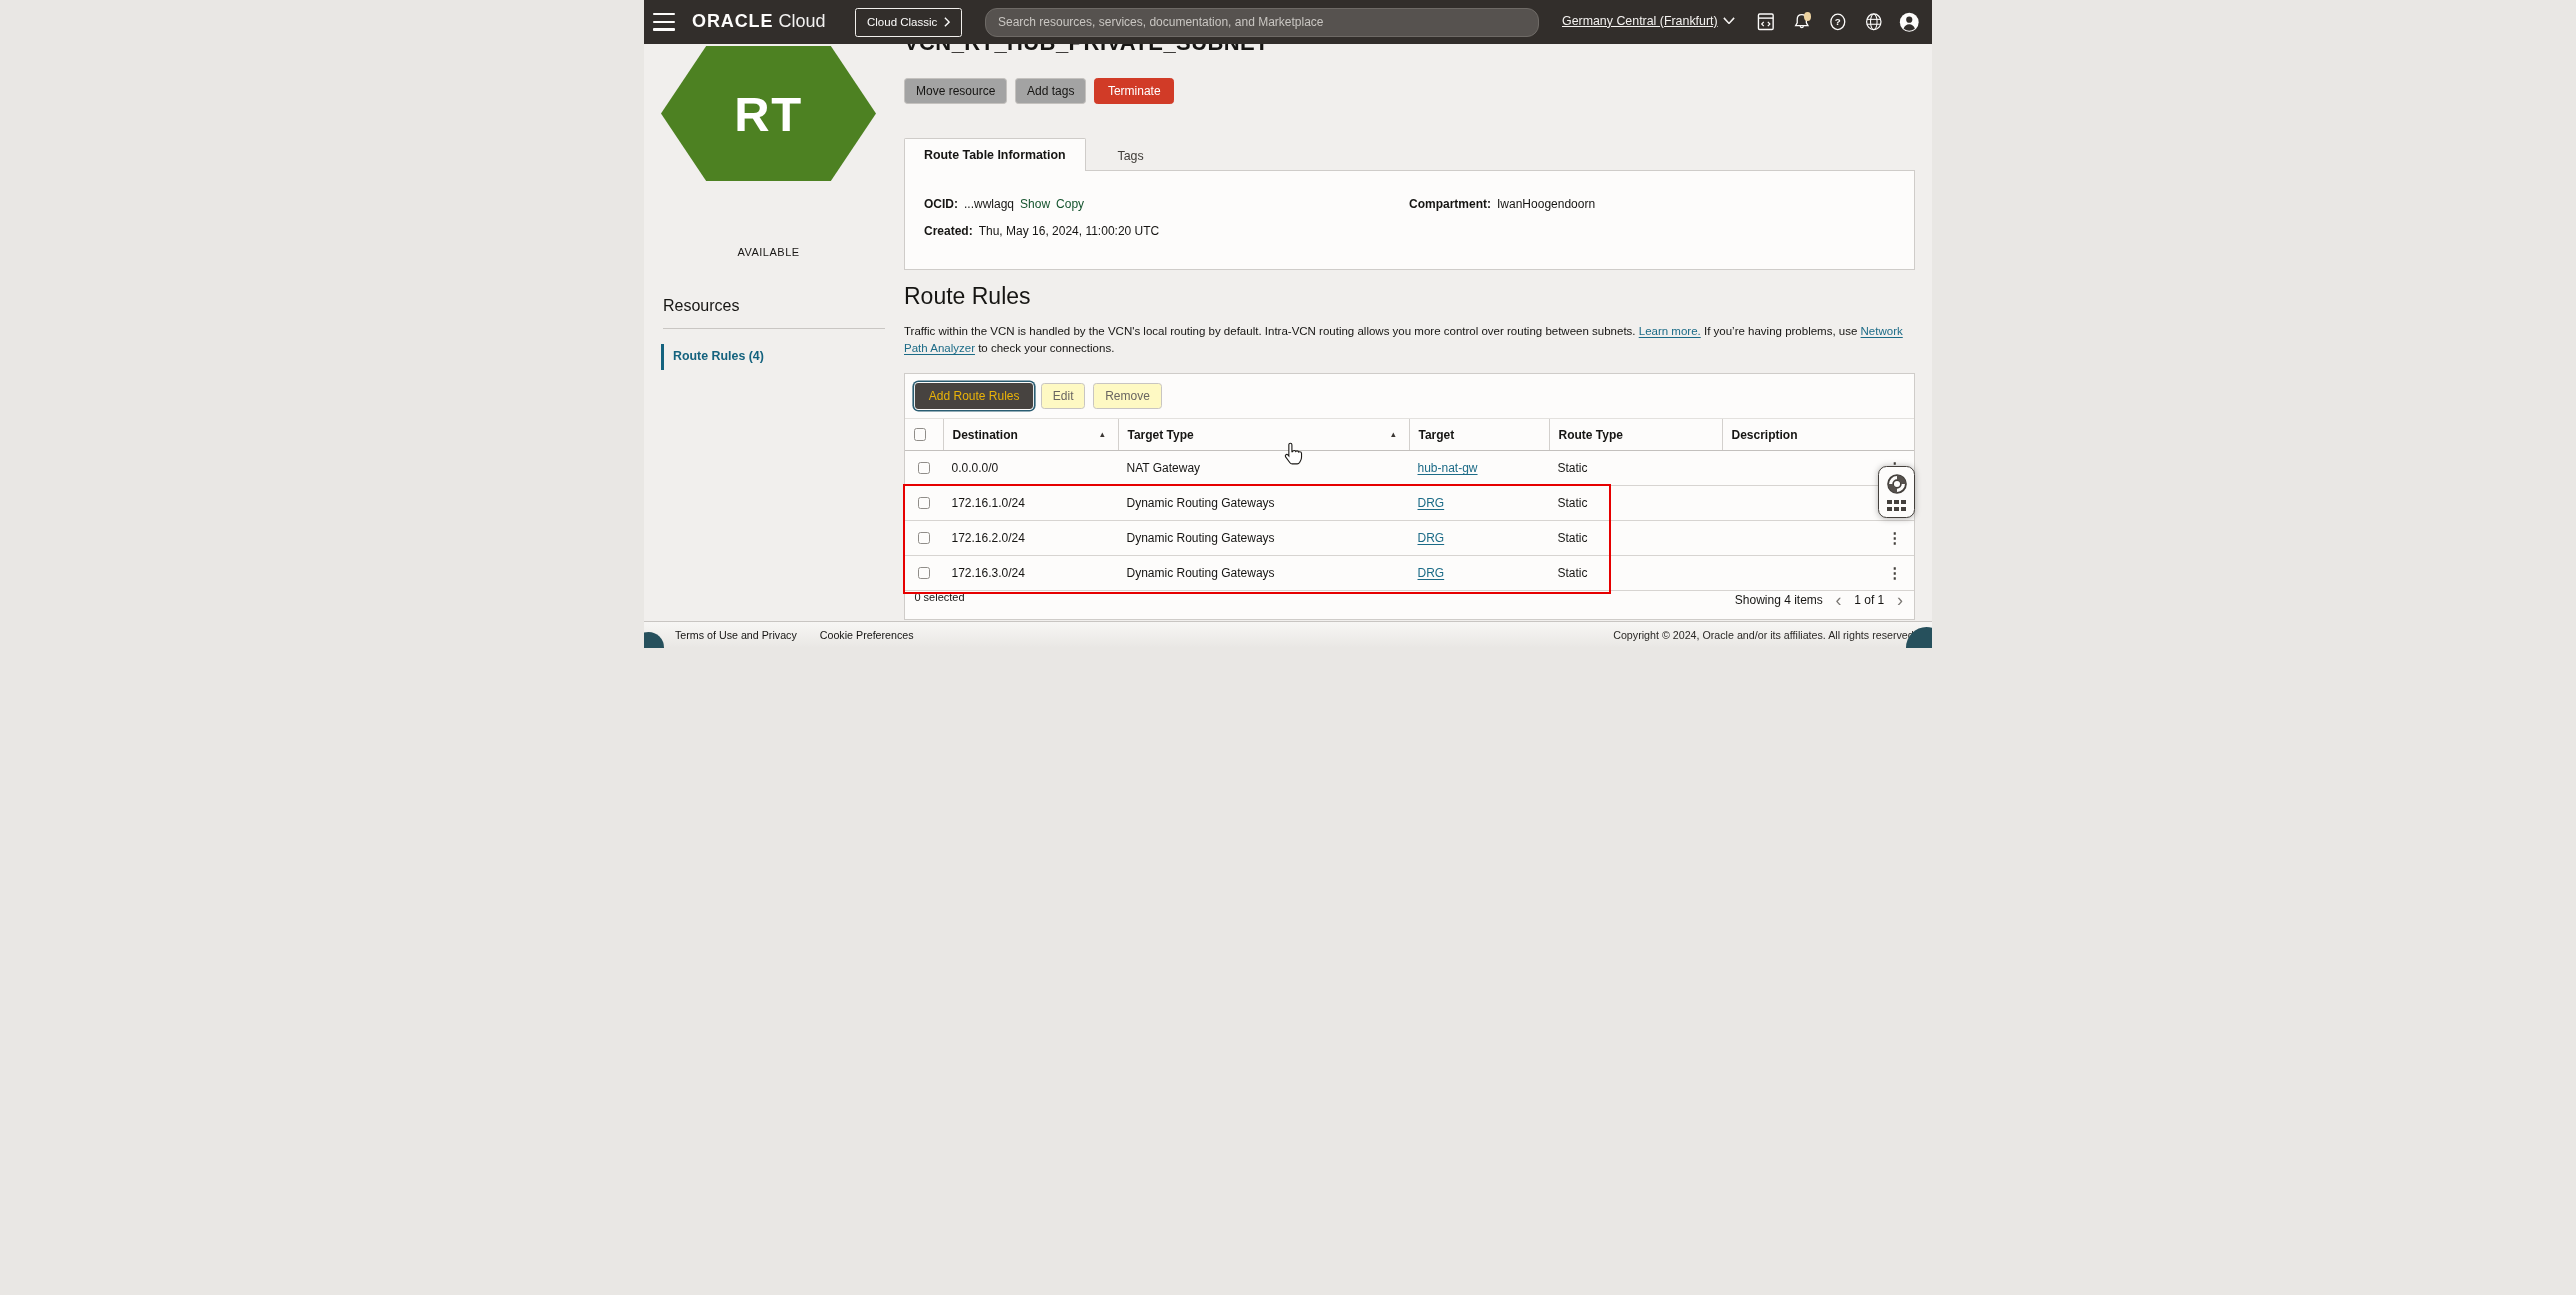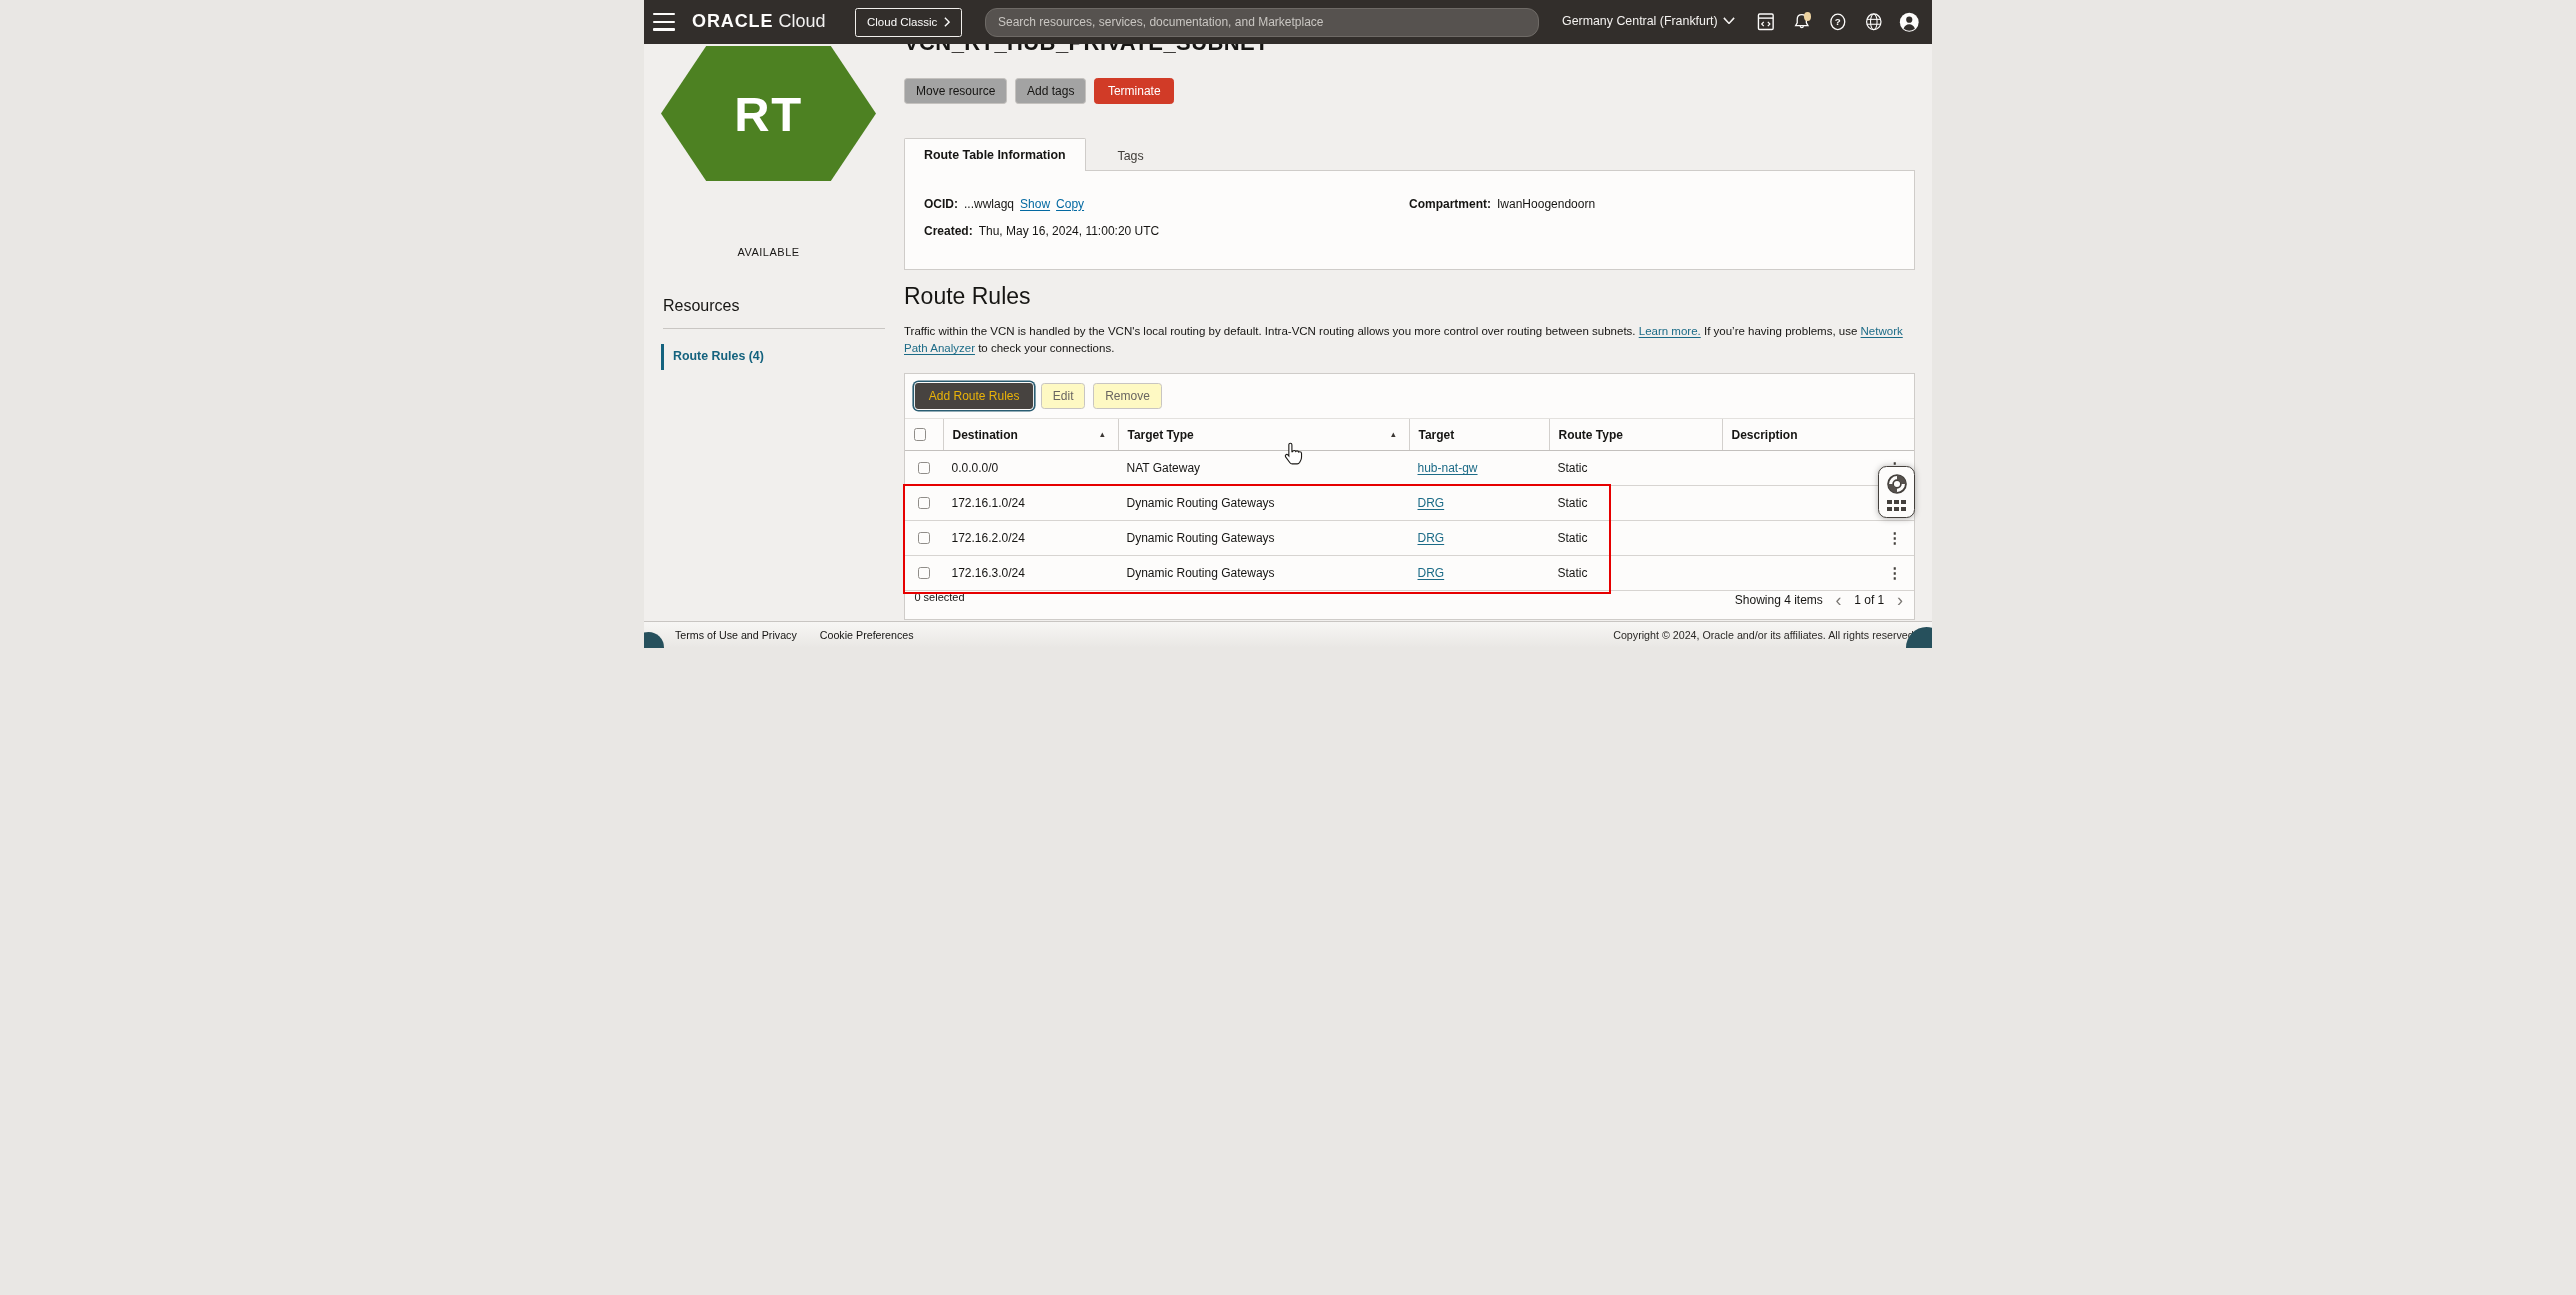--- a/index.html
+++ b/index.html
@@ -11,21 +11,21 @@
   
   .topbar { position:absolute; left:0; top:0; width:100%; height:44px; background:#322e2b; z-index:30; }
   .hamburger { position:absolute; left:9.4px; top:12.8px; width:22px; height:18px; display:flex; flex-direction:column; justify-content:space-between; cursor:pointer; }
   .hamburger i { display:block; height:2.6px; background:#fdfcfb; border-radius:0.9px; }
   .brand { position:absolute; left:48px; top:11px; font-size:18px; color:#fdfcfb; white-space:nowrap; }
   .brand b { font-weight:700; letter-spacing:0.9px; }
   .brand span { font-weight:400; opacity:.95; }
   .cloud-classic { position:absolute; left:211px; top:7.7px; height:29px; border:0.9px solid #f1efec; border-radius:2.6px; background:transparent; color:#fdfcfb; font-size:11.5px; padding:0 11px; display:flex; align-items:center; gap:6.8px; cursor:pointer; font-family:inherit; }
   .search-input { position:absolute; left:341px; top:7.7px; width:554px; height:29px; background:#56524f; border:0.9px solid #6e6a66; border-radius:12px; color:#e9e7e4; font-size:12px; padding:0 12px; font-family:inherit; }
   .search-input::placeholder { color:#c9c6c2; opacity:1; }
-  .region { position:absolute; left:918px; top:13.6px; display:flex; align-items:center; gap:5px; color:#f4f2f0; font-size:12.4px; cursor:pointer; }
+  .region { position:absolute; left:918px; top:13.6px; display:flex; align-items:center; gap:5px; color:#f4f2f0; font-size:12.4px; cursor:pointer;text-decoration:underline; }
   .top-icons { position:absolute; left:1112px; top:12px; display:flex; gap:15.3px; align-items:center; }
   .tico { position:relative; width:20.5px; height:20.5px; display:flex; align-items:center; justify-content:center; cursor:pointer; }
   .bell-badge { position:absolute; right:0.9px; top:0; width:7.7px; height:9.4px; border-radius:50%; background:#edd3a1; }
 
   
   .hex { position:absolute; left:17px; top:46px; width:215px; height:135px; background:#4d8122;
          clip-path:polygon(21% 0,79% 0,100% 50%,79% 100%,21% 100%,0 50%);
          display:flex; align-items:center; justify-content:center; }
   .hex span { color:#fff; font-size:49px; font-weight:700; letter-spacing:1.7px; }
   .avail { position:absolute; left:17px; top:246px; width:215px; text-align:center; font-size:11px; letter-spacing:0.5px; color:#1a1816; }
@@ -45,21 +45,21 @@
 
   .tab-active { position:absolute; left:260px; top:138px; height:33px; z-index:3; background:#fdfcfb; border:0.9px solid #cfccc9; border-bottom:none; border-radius:1.7px 1.7px 0 0;
                 display:flex; align-items:center; padding:0 19px; font-size:12.4px; font-weight:700; cursor:pointer; }
   .tab-plain { position:absolute; left:465px; top:146px; font-size:12.4px; color:#403d39; cursor:pointer; padding:3.4px 8.5px; }
 
   .info-panel { position:absolute; left:260px; top:170px; width:1011px; height:100px; background:#fdfcfb; border:0.9px solid #cfccc9; z-index:2; }
   .info-row { position:absolute; left:19px; display:flex; gap:6px; font-size:12px; align-items:baseline; }
   .info-row.r1 { top:25.6px; }
   .info-row.r2 { top:53px; }
   .ilabel { font-weight:700; }
-  .ulink { color:#0369a1; text-decoration:underline; text-underline-offset:1.7px; cursor:pointer; }
+  .ulink { color:#14532d; text-underline-offset:1.7px; cursor:pointer; }
   .compartment { position:absolute; left:504px; top:25.6px; display:flex; gap:6px; font-size:12px; }
 
   .rr-heading { position:absolute; left:260px; top:283px; font-size:23px; font-weight:400; color:#161513; }
   .rr-desc { position:absolute; left:260px; top:323px; width:1014px; font-size:11.5px; line-height:17px; color:#161513; }
   .teal-link { color:#1c6b87; text-decoration:underline; text-underline-offset:1.7px; cursor:pointer; }
 
   
   .card { position:absolute; left:260px; top:373px; width:1011px; background:#fdfcfb; border:0.9px solid #cfccc9; }
   .toolbar { height:44px; display:flex; align-items:center; gap:7.7px; padding:0 10.2px; }
   .btn-add { background:#474340; color:#eab308; border:none; border-radius:3.4px; padding:0 13.6px; height:25.6px; font-size:12px; font-family:inherit; cursor:pointer;

